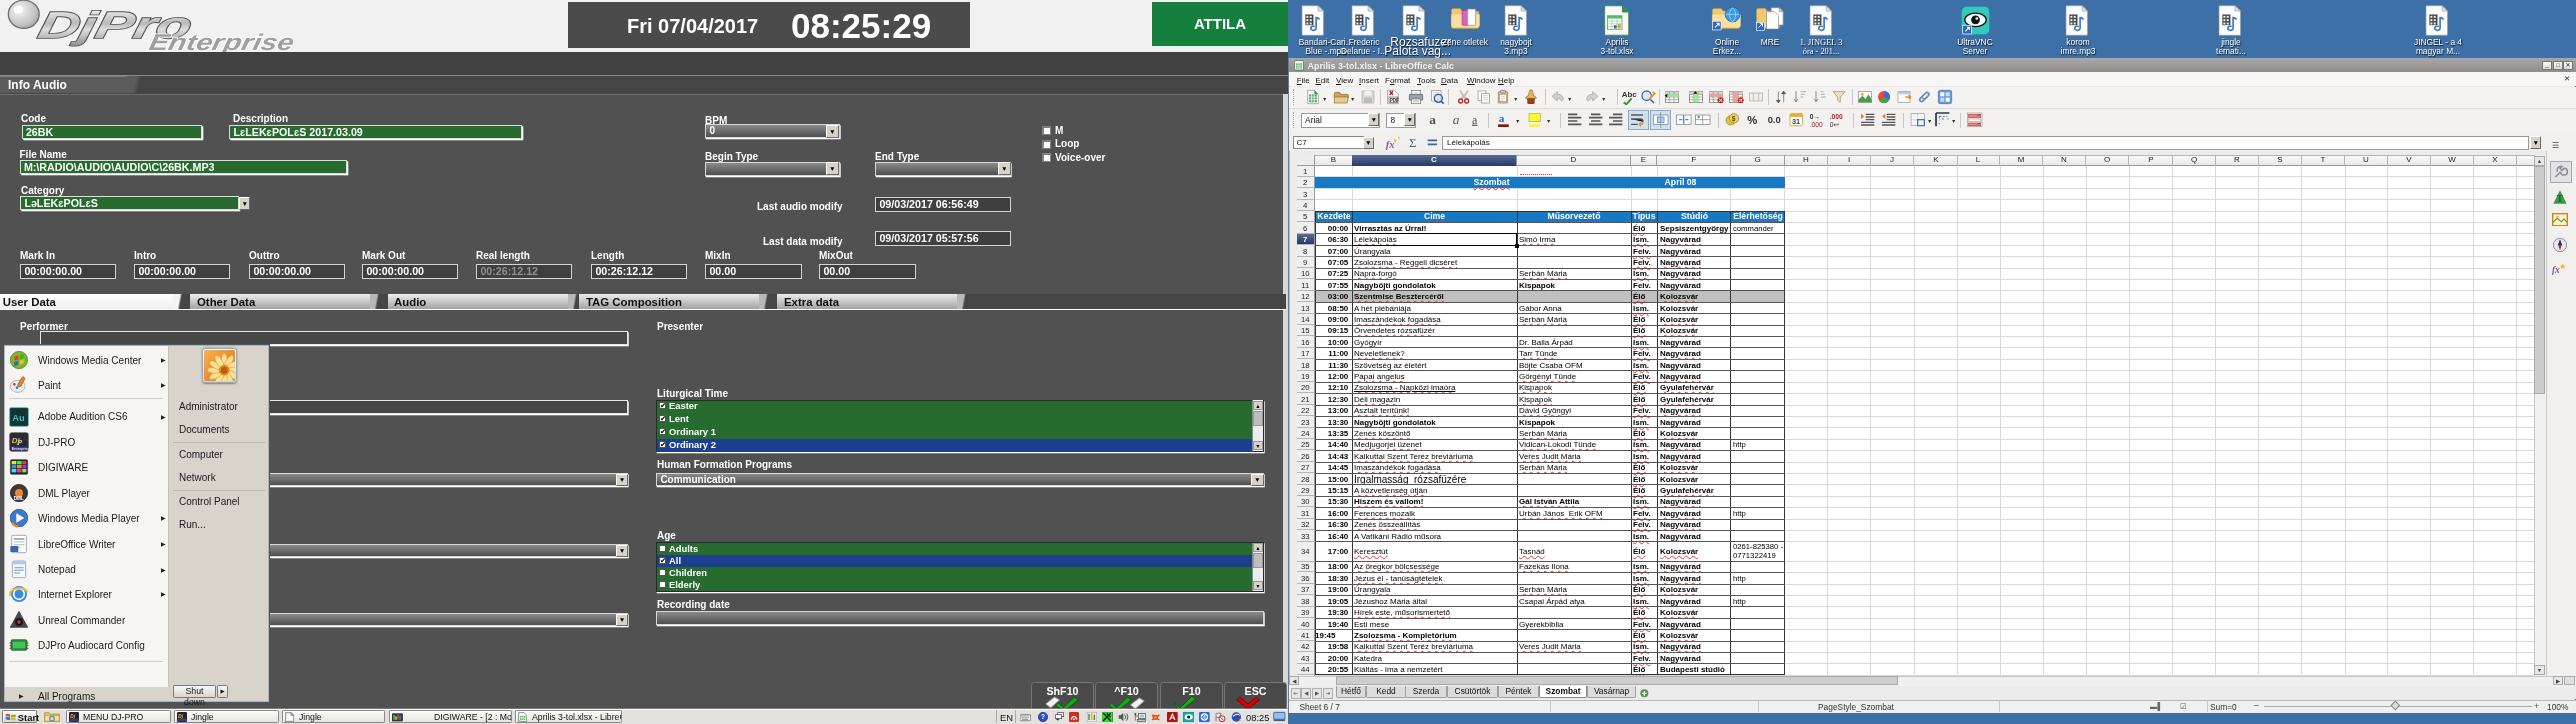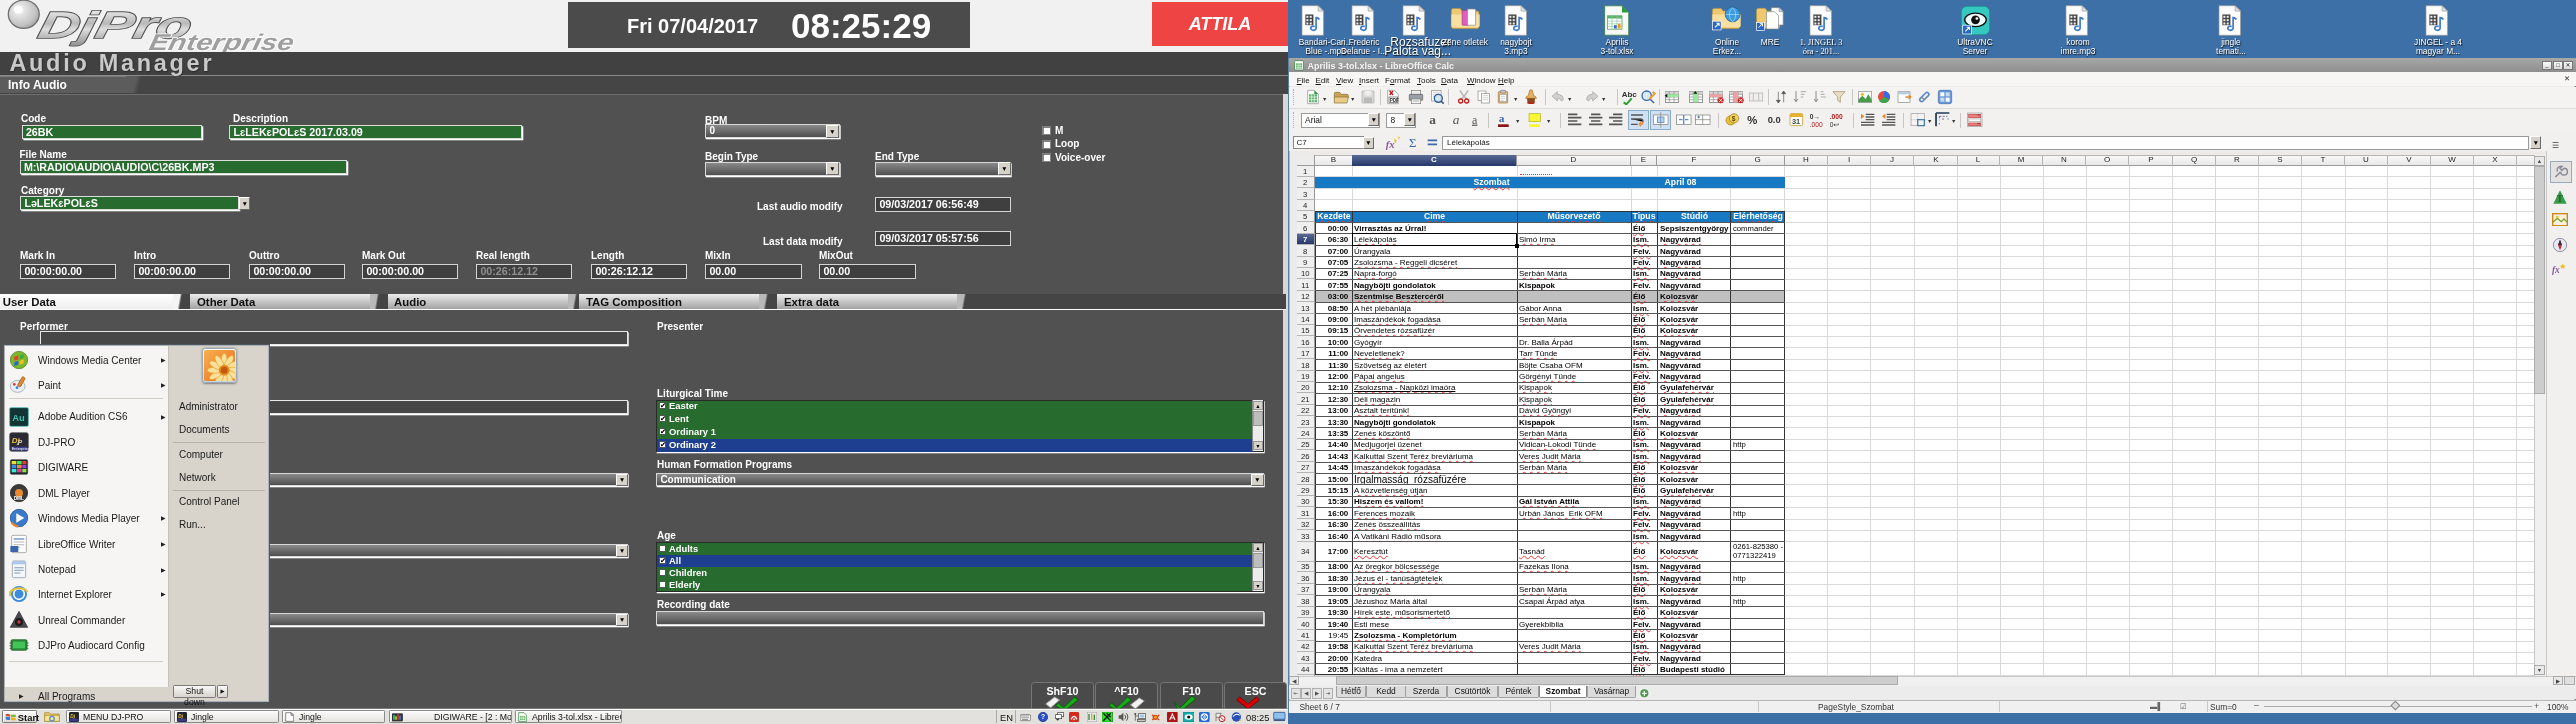--- a/index.html
+++ b/index.html
@@ -35,23 +35,22 @@
 <text x="0" y="0" font-size="56" font-weight="bold" font-style="italic" fill="url(#met)" stroke="#4f4f4f" stroke-width="2.4" paint-order="stroke" font-family="Liberation Sans">DjPro</text>
 </g>
 <g transform="translate(210,75) skewX(-12) scale(1.28,1)">
 <text x="0" y="0" font-size="34" font-weight="bold" font-style="italic" fill="#9f9f9f" stroke="#ffffff" stroke-width="2.2" paint-order="stroke" font-family="Liberation Sans">Enterprise</text>
 </g>
 </svg>
 <div style="left:568px;top:2px;width:402px;height:46px;background:#4b4b4b;color:#fff;font-weight:bold;display:flex;align-items:center;">
       <span style="position:absolute;left:59px;top:12.7px;font-size:20px;">Fri 07/04/2017</span>
       <span style="position:absolute;left:223px;top:4px;font-size:35px;">08:25:29</span>
     </div>
-<div style="left:1152px;top:2px;width:136px;height:44px;background:#ef4444;color:#fff;font-weight:bold;font-size:18px;text-align:center;line-height:44px;font-style:italic;">ATTILA</div>
+<div style="left:1152px;top:2px;width:136px;height:44px;background:#15803d;color:#fff;font-weight:bold;font-size:15px;text-align:center;line-height:44px;">ATTILA</div>
 <div style="left:0px;top:52px;width:1288px;height:23.5px;background:#414141;border-bottom:0.7px solid #8a8a8a;"></div>
-<div style="left:9.4px;top:52px;width:604px;height:23.5px;font-size:23.5px;font-weight:bold;color:#c9c9c9;letter-spacing:2.7px;line-height:23px;text-shadow:0.7px 1.3px 1.3px #2a2a2a;">Audio Manager</div>
 <div style="left:0px;top:76px;width:1288px;height:18px;background:#454545;"></div>
 <div style="left:0px;top:76px;width:134px;height:17.4px;background:#5c5c5c;border-radius:0 9.4px 0 0;border-top:0.7px solid #7c7c7c;"></div>
 <div style="left:127px;top:76px;width:20px;height:17.4px;background:linear-gradient(105deg,#5c5c5c 40%,#454545 60%);"></div>
 <div style="left:8px;top:78px;width:121px;height:13.4px;color:#fff;font-weight:bold;font-size:12px;">Info Audio</div>
 <div style="left:0px;top:94px;width:1286px;height:615px;background:#515151;border-top:0.7px solid #6e6e6e;"></div>
 <div style="left:1283px;top:94px;width:4.7px;height:615px;background:#d7d7d7;"></div>
 <div class="lbl" style="left:21px;top:113px;font-size:10px;">Code</div>
 <div class="gfield" style="left:21.5px;top:125px;width:180px;height:14px;">26BK</div>
 <div class="lbl" style="left:233px;top:113px;font-size:10px;">Description</div>
 <div class="gfield" style="left:229px;top:125px;width:293px;height:14px;">LɛLEKɛPOLɛS 2017.03.09</div>
@@ -1231,21 +1230,21 @@
 <div style="left:445px;top:596px;width:52px;height:11.4px;color:#000;line-height:11.4px;font-size:7.7px;white-space:nowrap;">http</div>
 <div style="left:27px;top:607px;width:38px;height:11.4px;color:#000;font-weight:bold;text-align:right;padding-right:4.7px;line-height:11.4px;font-size:8px;">19:30</div>
 <div style="left:66px;top:607px;width:161px;height:11.4px;color:#000;font-weight:normal;line-height:11.4px;font-size:8px;white-space:nowrap;overflow:hidden;"><span class="sp">Hírek este, műsorismertető</span></div>
 <div style="left:345px;top:607px;width:23px;height:11.4px;color:#000;font-weight:bold;line-height:11.4px;font-size:8px;"><span class="sp">Élő</span></div>
 <div style="left:372px;top:607px;width:70px;height:11.4px;color:#000;font-weight:bold;line-height:11.4px;font-size:8px;white-space:nowrap;overflow:hidden;"><span class="sp">Kolozsvár</span></div>
 <div style="left:27px;top:619px;width:38px;height:11.4px;color:#000;font-weight:bold;text-align:right;padding-right:4.7px;line-height:11.4px;font-size:8px;">19:40</div>
 <div style="left:66px;top:619px;width:161px;height:11.4px;color:#000;font-weight:normal;line-height:11.4px;font-size:8px;white-space:nowrap;overflow:hidden;"><span class="sp">Esti mese</span></div>
 <div style="left:231px;top:619px;width:111px;height:11.4px;color:#000;font-weight:normal;line-height:11.4px;font-size:8px;white-space:nowrap;overflow:hidden;"><span class="sp">Gyerekbiblia</span></div>
 <div style="left:345px;top:619px;width:23px;height:11.4px;color:#000;font-weight:bold;line-height:11.4px;font-size:8px;"><span class="sp">Felv.</span></div>
 <div style="left:372px;top:619px;width:70px;height:11.4px;color:#000;font-weight:bold;line-height:11.4px;font-size:8px;white-space:nowrap;overflow:hidden;"><span class="sp">Nagyvárad</span></div>
-<div style="left:27px;top:630px;width:38px;height:11.4px;color:#000;font-weight:normal;text-align:right;padding-right:4.7px;line-height:11.4px;font-size:8px;">19:45</div>
+<div style="left:27px;top:630px;width:38px;height:11.4px;color:#000;font-weight:bold;text-align:left;padding-right:4.7px;line-height:11.4px;font-size:8px;">19:45</div>
 <div style="left:66px;top:630px;width:161px;height:11.4px;color:#000;font-weight:bold;line-height:11.4px;font-size:8px;white-space:nowrap;overflow:hidden;"><span class="sp">Zsolozsma - Kompletórium</span></div>
 <div style="left:345px;top:630px;width:23px;height:11.4px;color:#000;font-weight:bold;line-height:11.4px;font-size:8px;"><span class="sp">Élő</span></div>
 <div style="left:372px;top:630px;width:70px;height:11.4px;color:#000;font-weight:bold;line-height:11.4px;font-size:8px;white-space:nowrap;overflow:hidden;"><span class="sp">Kolozsvár</span></div>
 <div style="left:27px;top:641px;width:38px;height:11.4px;color:#000;font-weight:bold;text-align:right;padding-right:4.7px;line-height:11.4px;font-size:8px;">19:58</div>
 <div style="left:66px;top:641px;width:161px;height:11.4px;color:#000;font-weight:normal;line-height:11.4px;font-size:8px;white-space:nowrap;overflow:hidden;"><span class="sp">Kalkuttai Szent Teréz breviáriuma</span></div>
 <div style="left:231px;top:641px;width:111px;height:11.4px;color:#000;font-weight:normal;line-height:11.4px;font-size:8px;white-space:nowrap;overflow:hidden;"><span class="sp">Veres Judit Mária</span></div>
 <div style="left:345px;top:641px;width:23px;height:11.4px;color:#000;font-weight:bold;line-height:11.4px;font-size:8px;"><span class="sp">Ism.</span></div>
 <div style="left:372px;top:641px;width:70px;height:11.4px;color:#000;font-weight:bold;line-height:11.4px;font-size:8px;white-space:nowrap;overflow:hidden;"><span class="sp">Nagyvárad</span></div>
 <div style="left:27px;top:653px;width:38px;height:11.4px;color:#000;font-weight:bold;text-align:right;padding-right:4.7px;line-height:11.4px;font-size:8px;">20:00</div>
 <div style="left:66px;top:653px;width:161px;height:11.4px;color:#000;font-weight:normal;line-height:11.4px;font-size:8px;white-space:nowrap;overflow:hidden;"><span class="sp">Katedra</span></div>

